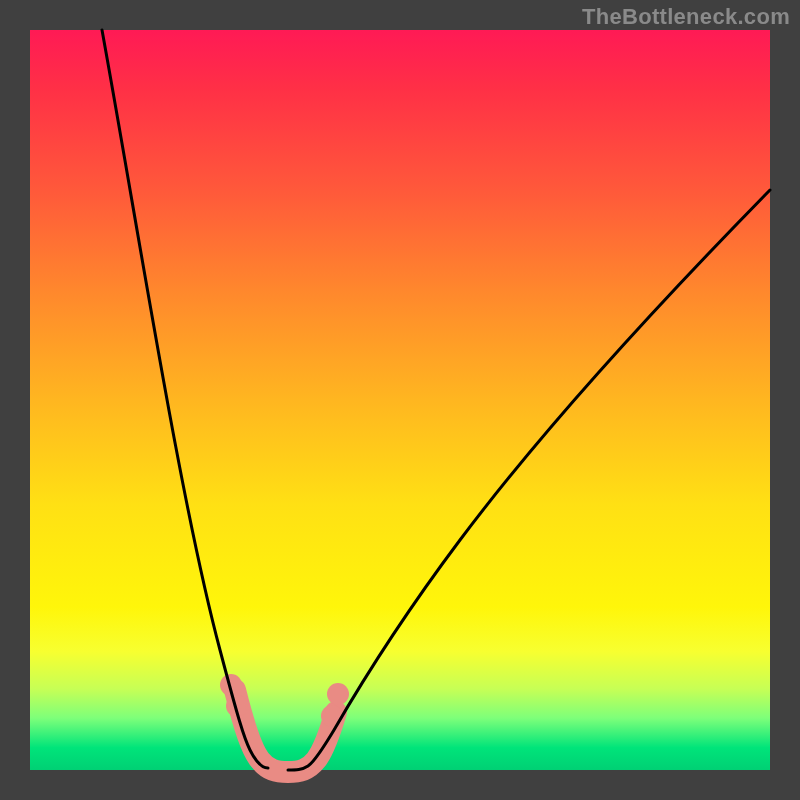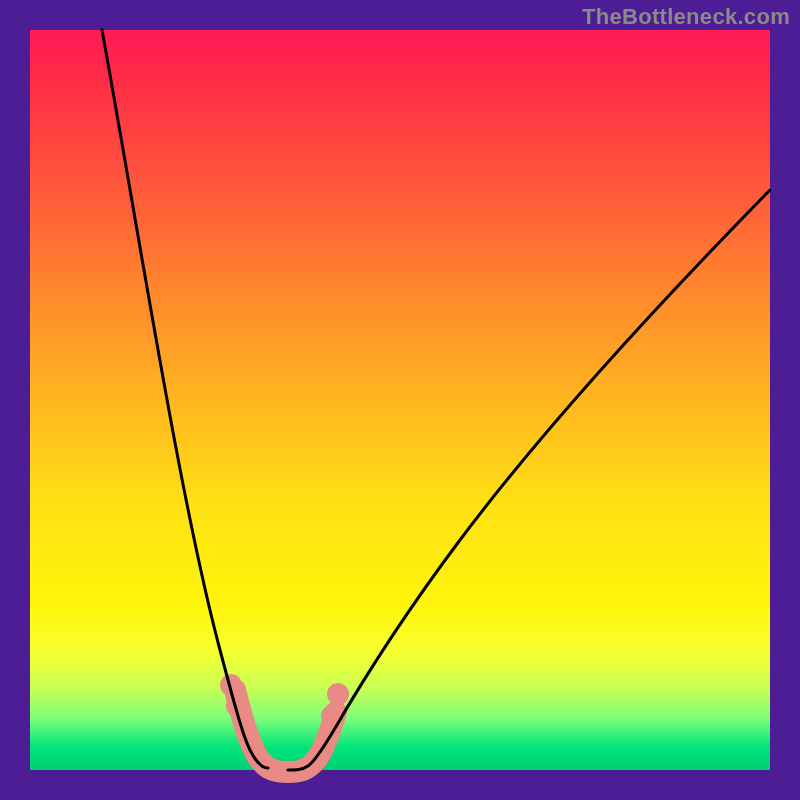--- a/index.html
+++ b/index.html
@@ -7,21 +7,21 @@
     padding: 0;
     width: 800px;
     height: 800px;
     background: #000;
     overflow: hidden;
   }
   .stage {
     position: relative;
     width: 800px;
     height: 800px;
-    background: #4c1d95;
+    background: #404040;
   }
   .plot {
     position: absolute;
     left: 30px;
     top: 30px;
     width: 740px;
     height: 740px;
     background: linear-gradient(
       to bottom,
       #ff1a55 0%,

